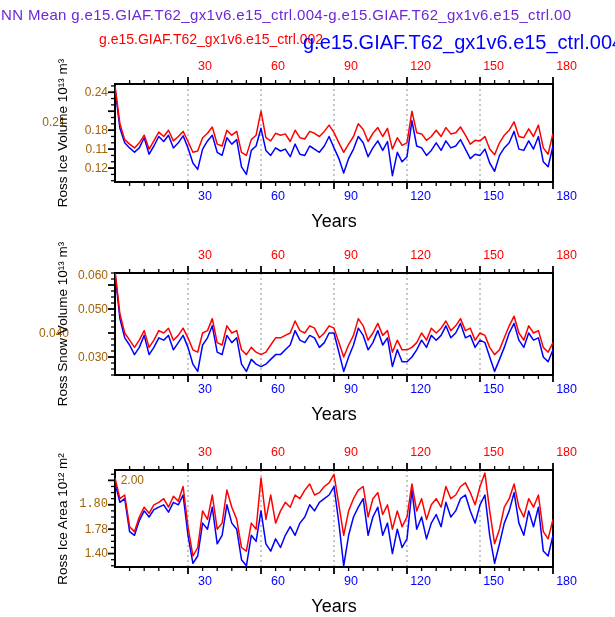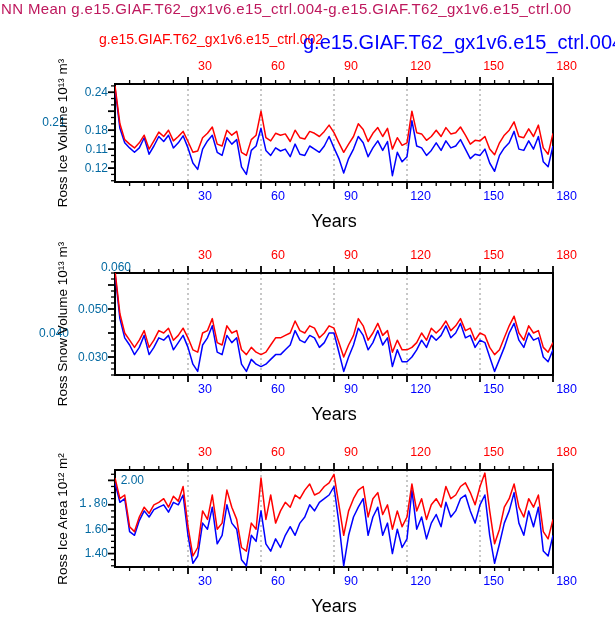--- a/index.html
+++ b/index.html
@@ -1,23 +1,23 @@
 <!DOCTYPE html>
 <html><head>
 <meta charset="utf-8">
 <style>
   html,body{margin:0;padding:0;width:615px;height:617px;background:#ffffff;overflow:hidden;
     font-family:"Liberation Sans", sans-serif;}
   #stage{position:absolute;left:0;top:0;width:615px;height:617px;}
   .abs{position:absolute;white-space:nowrap;}
-  .main-title{left:1px;top:0;font-size:15px;letter-spacing:0.35px;color:#be185d;}
+  .main-title{left:1px;top:6px;font-size:15px;letter-spacing:0.35px;color:#6d28d9;}
   .sub-red{left:99px;top:31px;font-size:14px;}
   .sub-blue{left:303px;top:31px;font-size:20px;}
   .tick-label{font-size:12.5px;width:48px;text-align:right;margin-left:-24px;}
-  .ytick-label{font-size:12px;left:0;width:108px;text-align:right;color:#0369a1;}
+  .ytick-label{font-size:12px;left:0;width:108px;text-align:right;color:#a16207;}
   .years-label{font-size:18px;color:#000;width:80px;text-align:center;margin-left:-40px;}
   .ylab{font-size:13.5px;color:#000;transform:translate(-50%,-50%) rotate(-90deg);}
   svg{position:absolute;left:0;top:0;}
 </style>
 </head>
 <body>
 
 <div id="stage">
   <svg id="chart-svg" width="615" height="617">
       <line x1="188" y1="84" x2="188" y2="182" stroke="#b0b0b0" stroke-width="1.4" stroke-dasharray="2 3"></line>
@@ -312,38 +312,38 @@
       <div class="abs tick-label" style="left: 261px; top: 248px; color: rgb(255, 0, 0);">60</div>
       <div class="abs tick-label" style="left: 261px; top: 382px; color: rgb(0, 0, 255);">60</div>
       <div class="abs tick-label" style="left: 334px; top: 248px; color: rgb(255, 0, 0);">90</div>
       <div class="abs tick-label" style="left: 334px; top: 382px; color: rgb(0, 0, 255);">90</div>
       <div class="abs tick-label" style="left: 407px; top: 248px; color: rgb(255, 0, 0);">120</div>
       <div class="abs tick-label" style="left: 407px; top: 382px; color: rgb(0, 0, 255);">120</div>
       <div class="abs tick-label" style="left: 480px; top: 248px; color: rgb(255, 0, 0);">150</div>
       <div class="abs tick-label" style="left: 480px; top: 382px; color: rgb(0, 0, 255);">150</div>
       <div class="abs tick-label" style="left: 553px; top: 248px; color: rgb(255, 0, 0);">180</div>
       <div class="abs tick-label" style="left: 553px; top: 382px; color: rgb(0, 0, 255);">180</div>
-      <div class="abs ytick-label" style="top: 260px; padding-left: 23px;">0.060</div>
+      <div class="abs ytick-label" style="top: 268px;">0.060</div>
       <div class="abs ytick-label" style="top: 301.5px;">0.050</div>
       <div class="abs ytick-label" style="top: 325.5px; text-align: center;">0.040</div>
       <div class="abs ytick-label" style="top: 349.5px;">0.030</div>
       <div class="abs years-label" style="left: 334px; top: 404px;">Years</div>
       <div class="abs ylab" style="left: 62px; top: 324px;">Ross Snow Volume 10¹³ m³</div>
       <div class="abs tick-label" style="left: 188px; top: 445px; color: rgb(255, 0, 0);">30</div>
       <div class="abs tick-label" style="left: 188px; top: 574px; color: rgb(0, 0, 255);">30</div>
       <div class="abs tick-label" style="left: 261px; top: 445px; color: rgb(255, 0, 0);">60</div>
       <div class="abs tick-label" style="left: 261px; top: 574px; color: rgb(0, 0, 255);">60</div>
       <div class="abs tick-label" style="left: 334px; top: 445px; color: rgb(255, 0, 0);">90</div>
       <div class="abs tick-label" style="left: 334px; top: 574px; color: rgb(0, 0, 255);">90</div>
       <div class="abs tick-label" style="left: 407px; top: 445px; color: rgb(255, 0, 0);">120</div>
       <div class="abs tick-label" style="left: 407px; top: 574px; color: rgb(0, 0, 255);">120</div>
       <div class="abs tick-label" style="left: 480px; top: 445px; color: rgb(255, 0, 0);">150</div>
       <div class="abs tick-label" style="left: 480px; top: 574px; color: rgb(0, 0, 255);">150</div>
       <div class="abs tick-label" style="left: 553px; top: 445px; color: rgb(255, 0, 0);">180</div>
       <div class="abs tick-label" style="left: 553px; top: 574px; color: rgb(0, 0, 255);">180</div>
       <div class="abs ytick-label" style="top: 472.871px; margin-left: 36px;">2.00</div>
       <div class="abs ytick-label" style="top: 497.274px; font-family: Liberation Mono, monospace;">1.80</div>
-      <div class="abs ytick-label" style="top: 521.676px;">1.60</div>
+      <div class="abs ytick-label" style="top: 521.676px;">1.78</div>
       <div class="abs ytick-label" style="top: 546.079px;">1.40</div>
       <div class="abs years-label" style="left: 334px; top: 596px;">Years</div>
       <div class="abs ylab" style="left: 62px; top: 518.5px;">Ross Ice Area 10¹² m²</div>
     </div>
 </div>
 
 </body></html>

